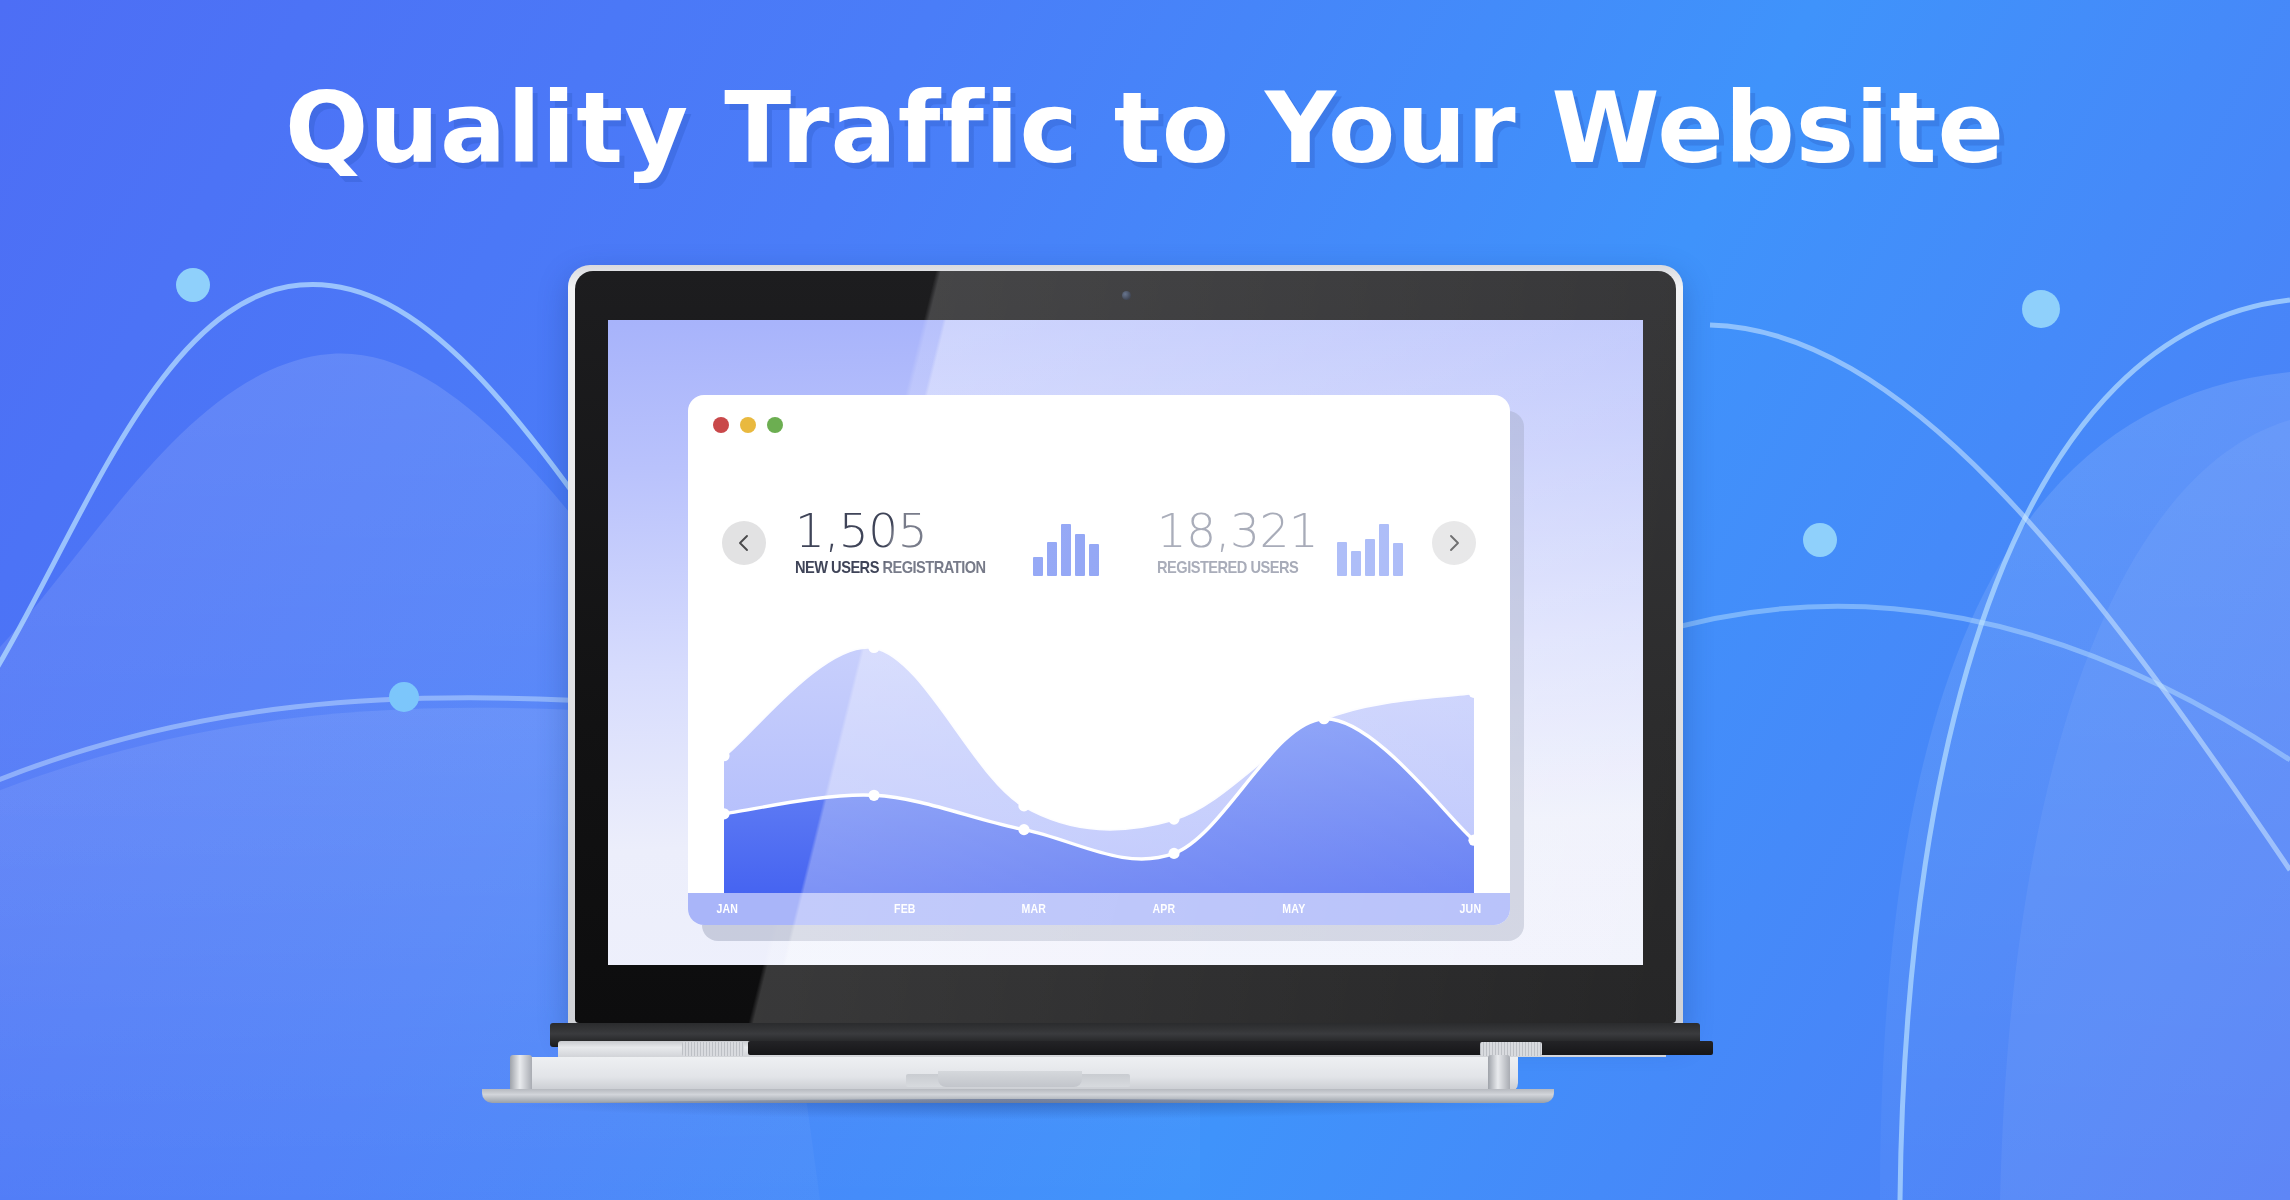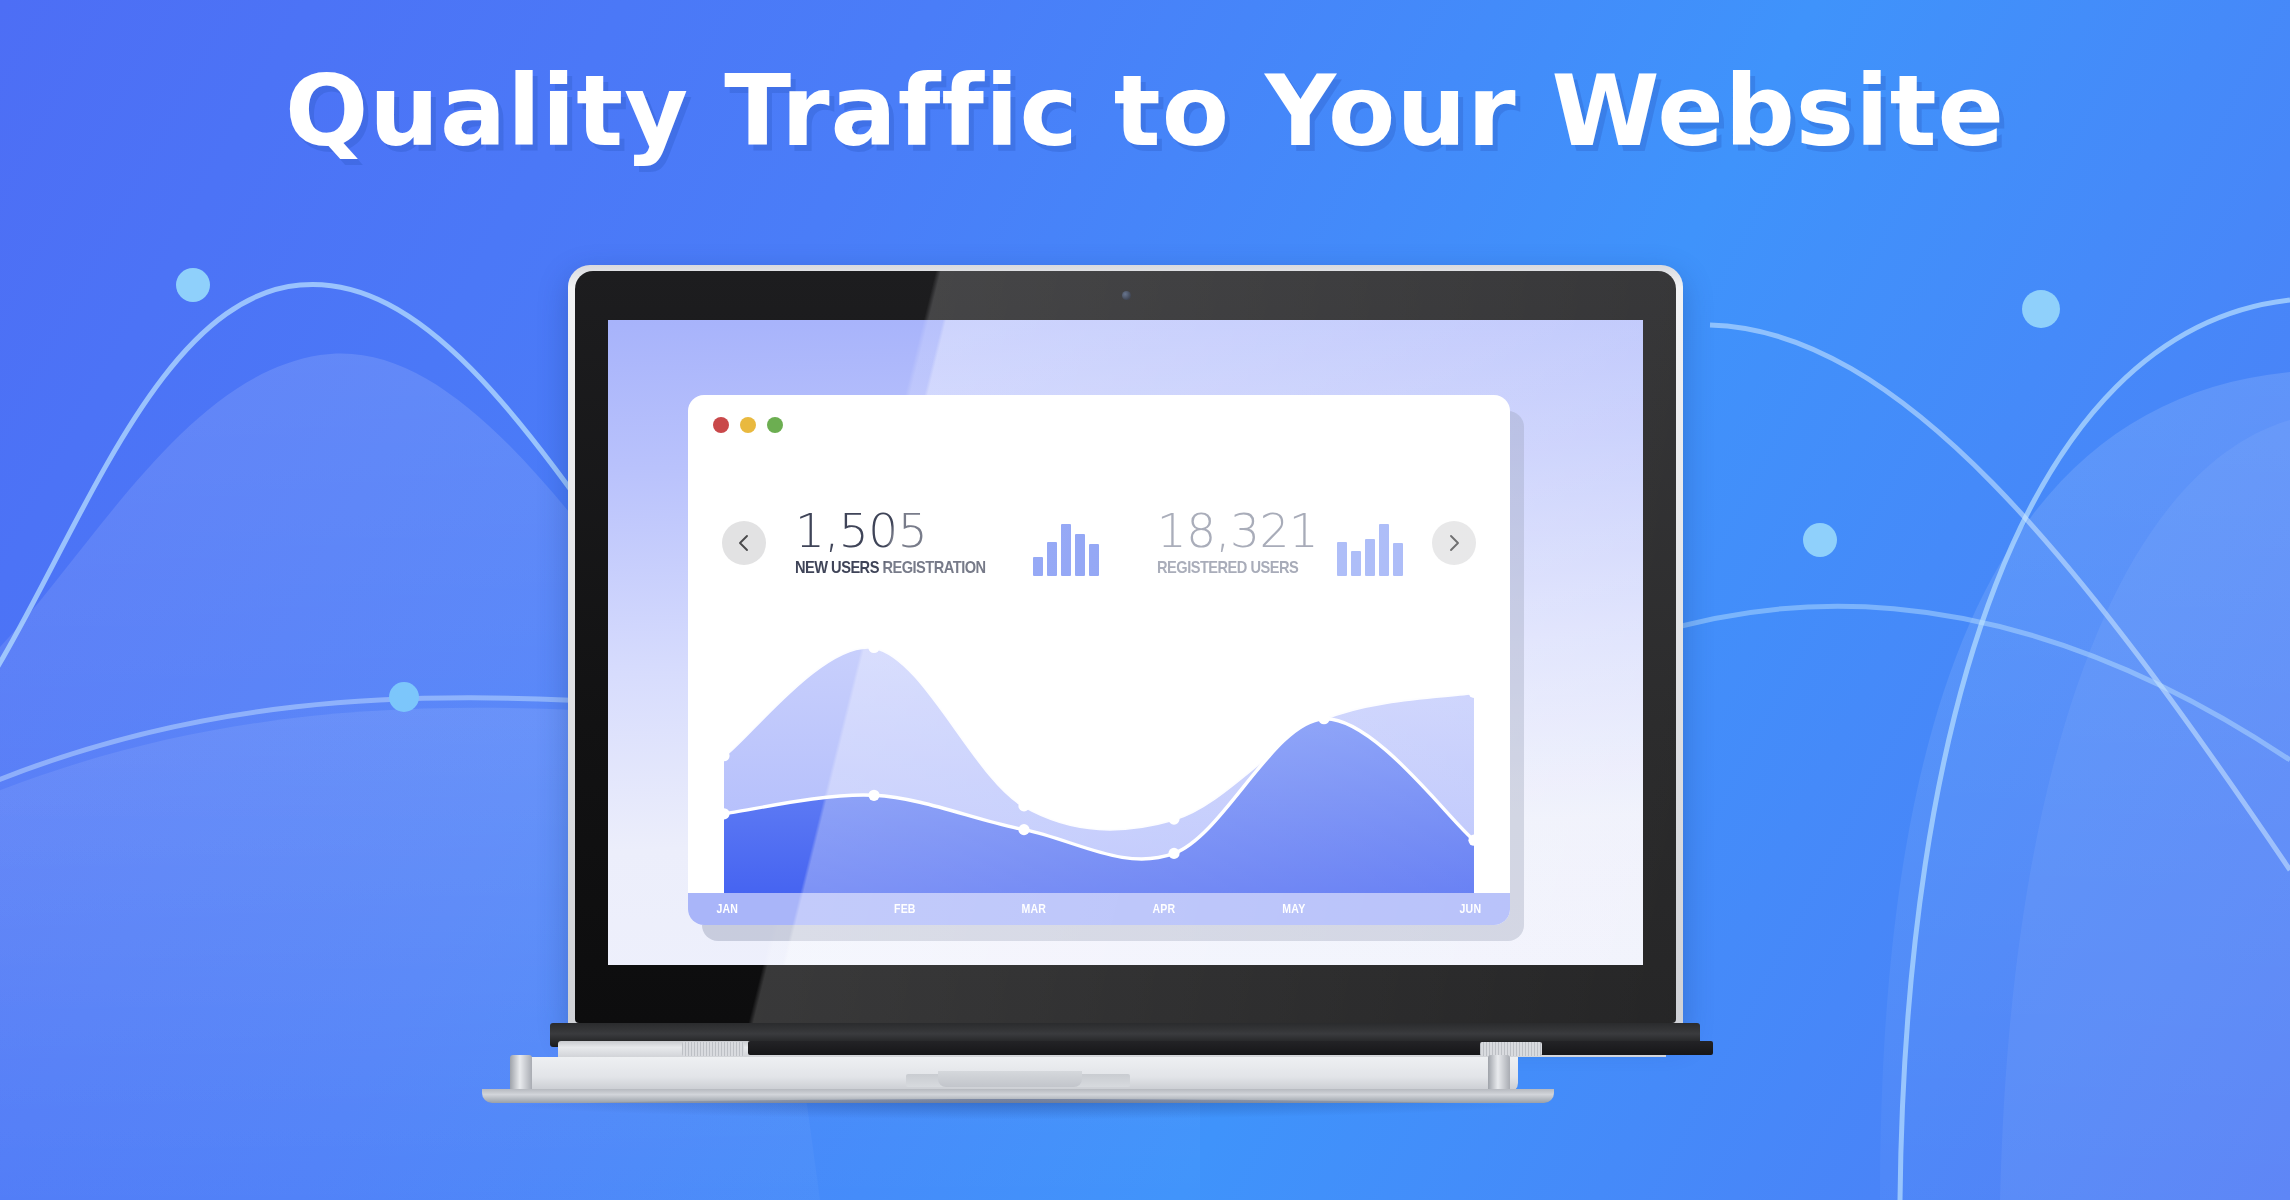--- a/index.html
+++ b/index.html
@@ -16,21 +16,21 @@
     width:2290px; height:1200px;
     background:linear-gradient(118deg,#4d6ef5 0%,#4a7df8 32%,#3f93fb 62%,#4f7bf6 100%);
     overflow:hidden;
   }
 
   .bg-svg { position:absolute; inset:0; width:2290px; height:1200px; pointer-events:none; }
 
   
   #headline {
     position:absolute;
-    top:62px; left:0; width:2290px;
+    top:79px; left:0; width:2290px;
     text-align:center;
     font-family:"DejaVu Sans", sans-serif;
     font-weight:bold;
     font-size:98px;
     line-height:1.0;
     letter-spacing:1px;
     color:#ffffff;
     text-shadow:5px 6px 0 rgba(40,80,180,0.26);
     white-space:nowrap;
     z-index:6;

